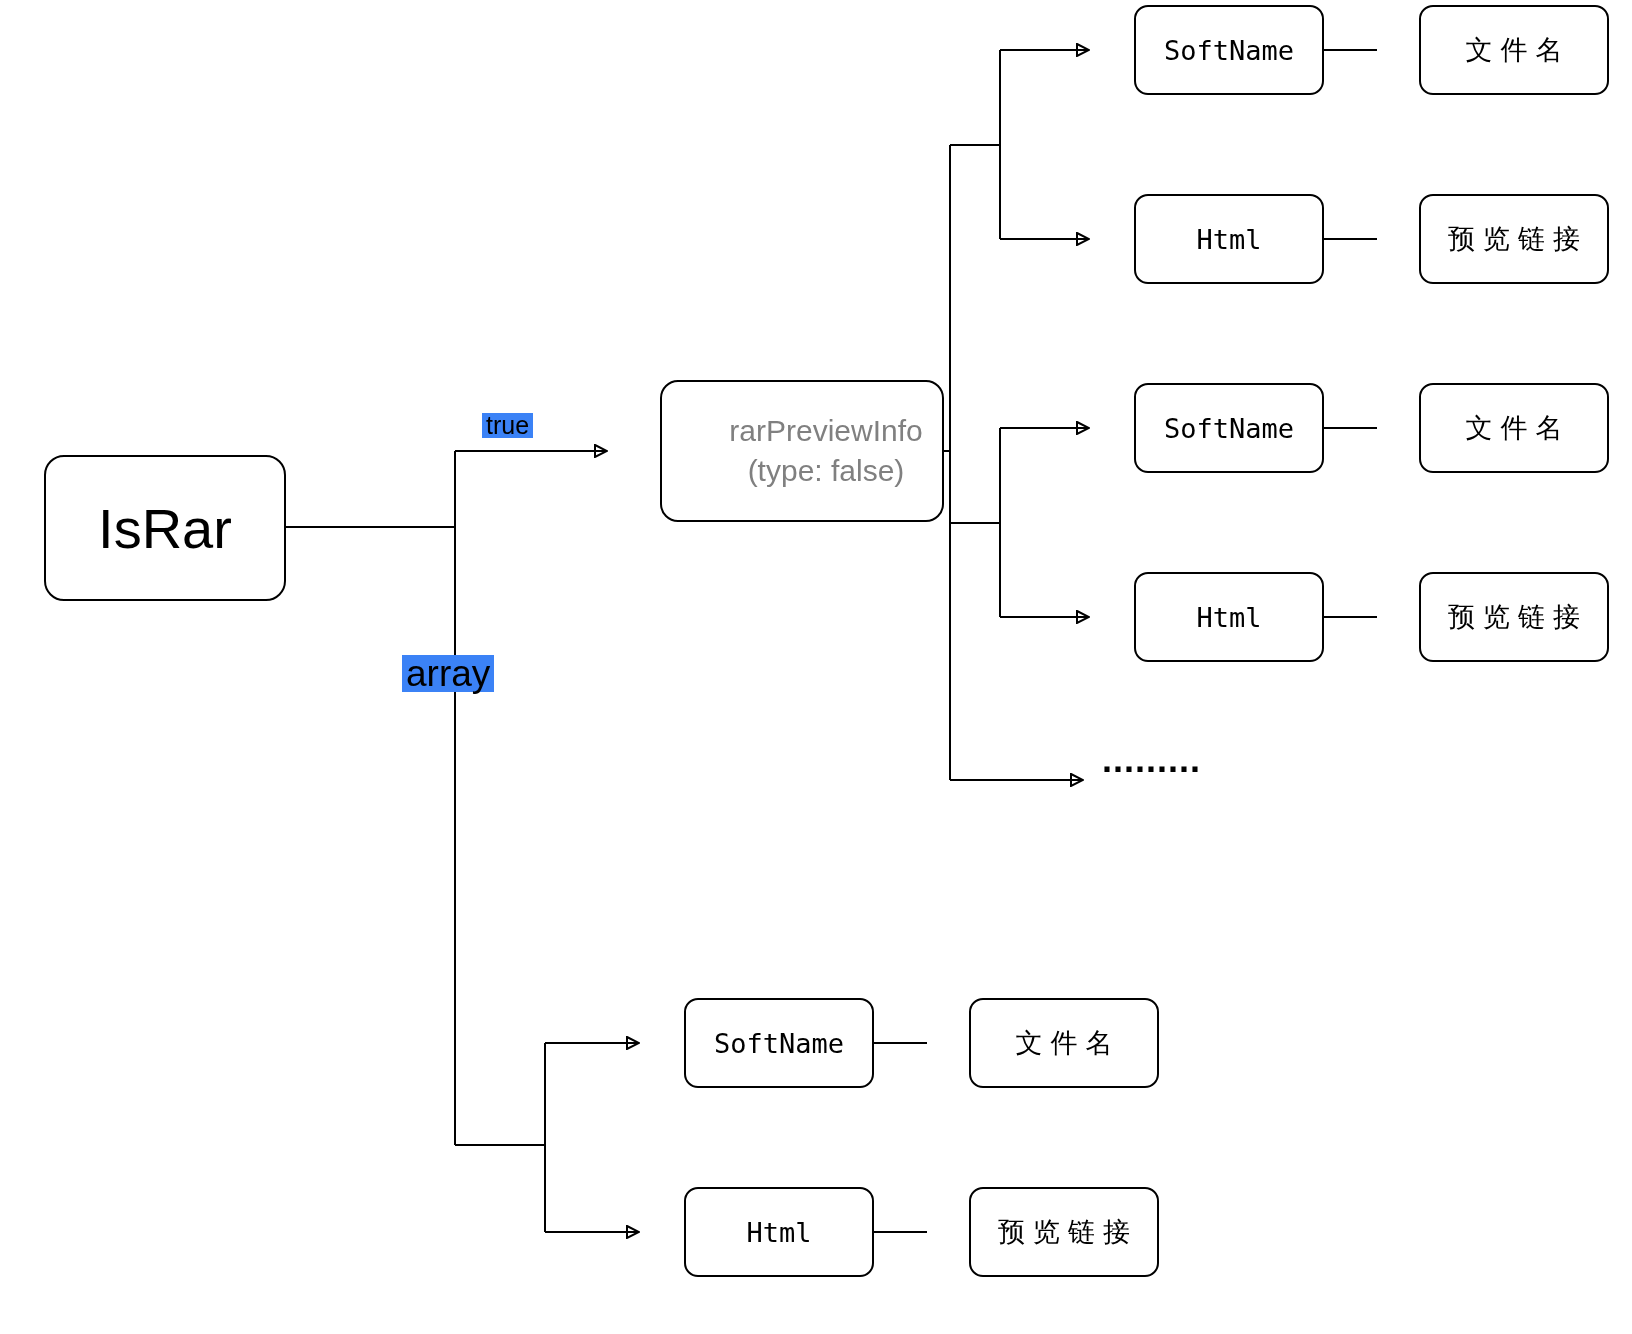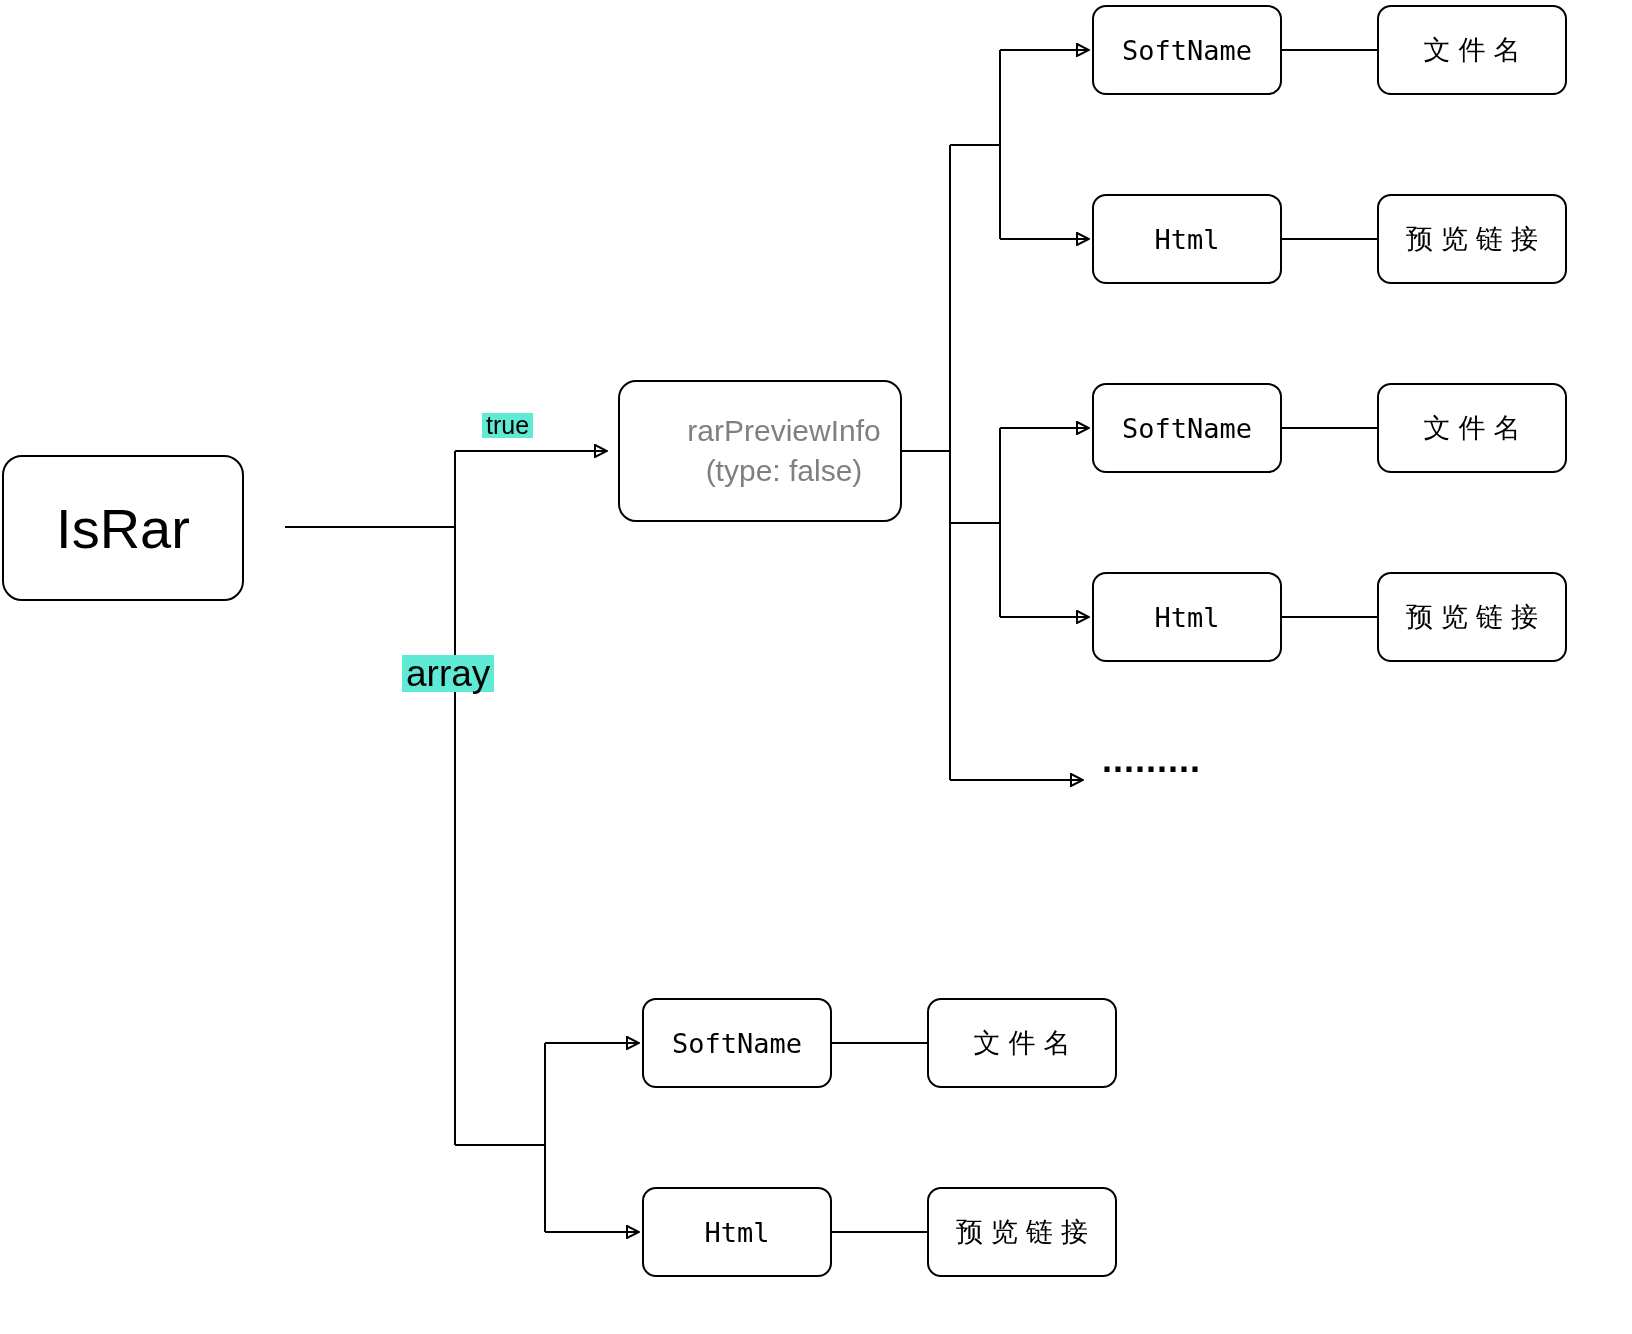--- a/index.html
+++ b/index.html
@@ -33,20 +33,21 @@
     display: flex;
     flex-direction: column;
     align-items: center;
     justify-content: center;
     text-align: right;
     background: #ffffff;
     border: 2px solid #000000;
     border-radius: 14px;
     color: #000000;
     white-space: nowrap;
+    margin-left: 42px;
   }
   .node-root {
     font-size: 56px;
     border-radius: 20px;
   }
   .node-array {
     color: #808080;
     font-size: 30px;
     line-height: 1.35;
     border-radius: 18px;
@@ -56,21 +57,21 @@
     font-family: "DejaVu Sans Mono", "Liberation Mono", monospace;
     font-size: 27px;
   }
   .cjk {
     font-size: 27px;
     letter-spacing: 8px;
     padding-left: 8px;
   }
   .edge-label {
     position: absolute;
-    background: #5eead4;
+    background: #3b82f6;
     padding: 0 4px;
     color: #000000;
     line-height: 1;
   }
   .label-true {
     font-size: 25px;
   }
   .label-false {
     font-size: 37px;
   }

